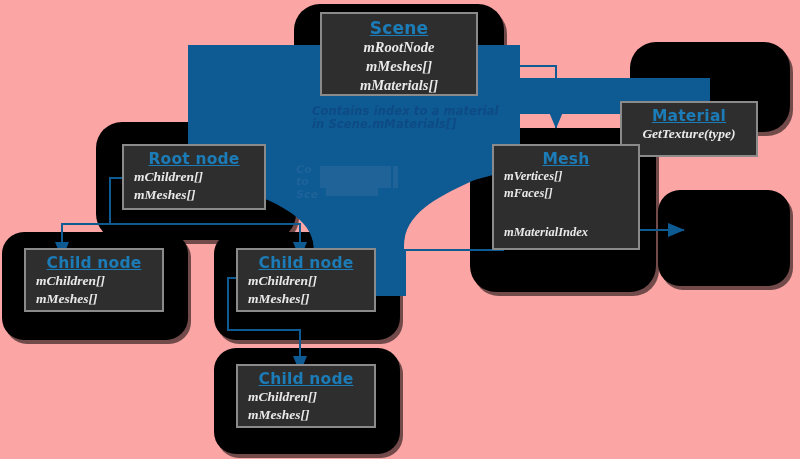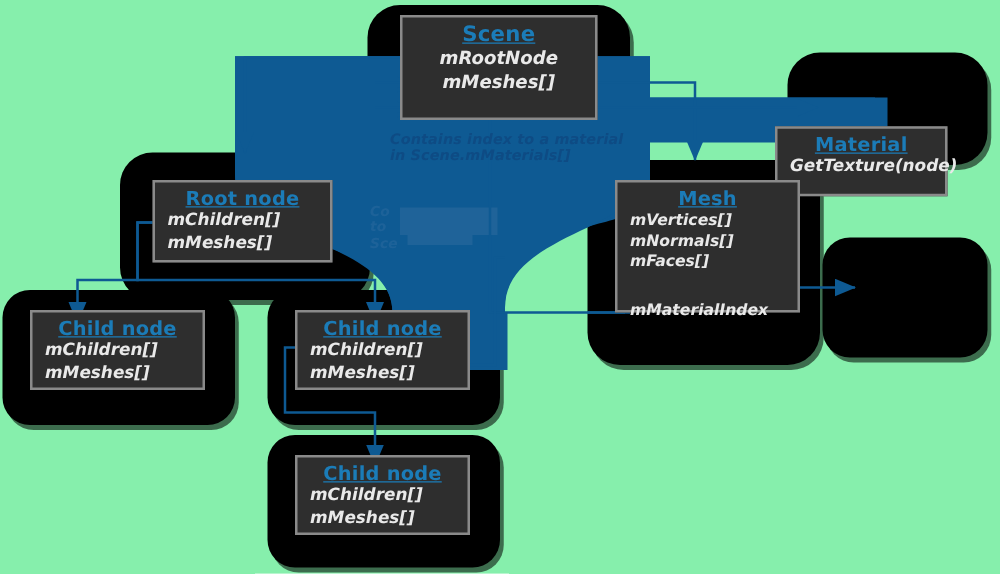--- a/index.html
+++ b/index.html
@@ -4,21 +4,21 @@
 <style>
   html,body{margin:0;padding:0;background:#ffffff;}
   body{
     font-family:"DejaVu Sans","Liberation Sans",sans-serif;
     -webkit-font-smoothing:antialiased;
   }
   #stage{
     position:relative;
     width:800px;height:459px;
     overflow:hidden;
-    background:#86efac;
+    background:#fca5a5;
   }
 
   
   .plate{
     position:absolute;
     background:#000000;
     border-radius:26px;
     box-shadow:3px 4px 0 0 rgba(0,0,0,0.55);
   }
   .plate.small{border-radius:22px;}
@@ -51,20 +51,21 @@
   .node .fields{
     margin-top:2px;
   }
   .node .field{
     display:block;
     font-style:italic;
     font-weight:bold;
     color:#e9e9e9;
     line-height:1.30;
     white-space:nowrap;
+    font-family:Liberation Serif, serif;
   }
 
   
   .t-lg{font-size:17px;}
   .t-md{font-size:15.5px;}
   .f-lg{font-size:14.5px;}
   .f-md{font-size:13.5px;}
   .f-sm{font-size:12.5px;}
 
   .node.center-fields .field{text-align:center;}
@@ -182,43 +183,43 @@
   </svg>
 
   <div class="note" style="left:312px;top:105px;width:190px;">Contains index to a material
 in Scene.mMaterials[]</div>
 
   <div class="node center-fields" style="left:320px;top:12px;width:158px;height:84px;">
     <span class="title t-lg">Scene</span>
     <span class="fields">
       <span class="field f-lg">mRootNode</span>
       <span class="field f-lg">mMeshes[]</span>
+      <span class="field f-lg">mMaterials[]</span>
     </span>
   </div>
 
   <div class="node center-fields" style="left:620px;top:58px;width:138px;height:56px;margin-top:43px;">
     <span class="title t-md">Material</span>
     <span class="fields">
-      <span class="field f-md">GetTexture(node)</span>
+      <span class="field f-md">GetTexture(type)</span>
     </span>
   </div>
 
   <div class="node" style="left:122px;top:144px;width:144px;height:66px;">
     <span class="title t-md">Root node</span>
     <span class="fields">
       <span class="field f-md">mChildren[]</span>
       <span class="field f-md">mMeshes[]</span>
     </span>
   </div>
 
   <div class="node" style="left:492px;top:144px;width:148px;height:106px;">
     <span class="title t-md">Mesh</span>
     <span class="fields">
       <span class="field f-sm">mVertices[]</span>
-      <span class="field f-sm">mNormals[]</span>
       <span class="field f-sm">mFaces[]</span>
       <span class="field f-sm" style="margin-top:23px;">mMaterialIndex</span>
     </span>
   </div>
 
 
   <div class="node" style="left:24px;top:248px;width:140px;height:64px;">
     <span class="title t-md">Child node</span>
     <span class="fields">
       <span class="field f-md">mChildren[]</span>

